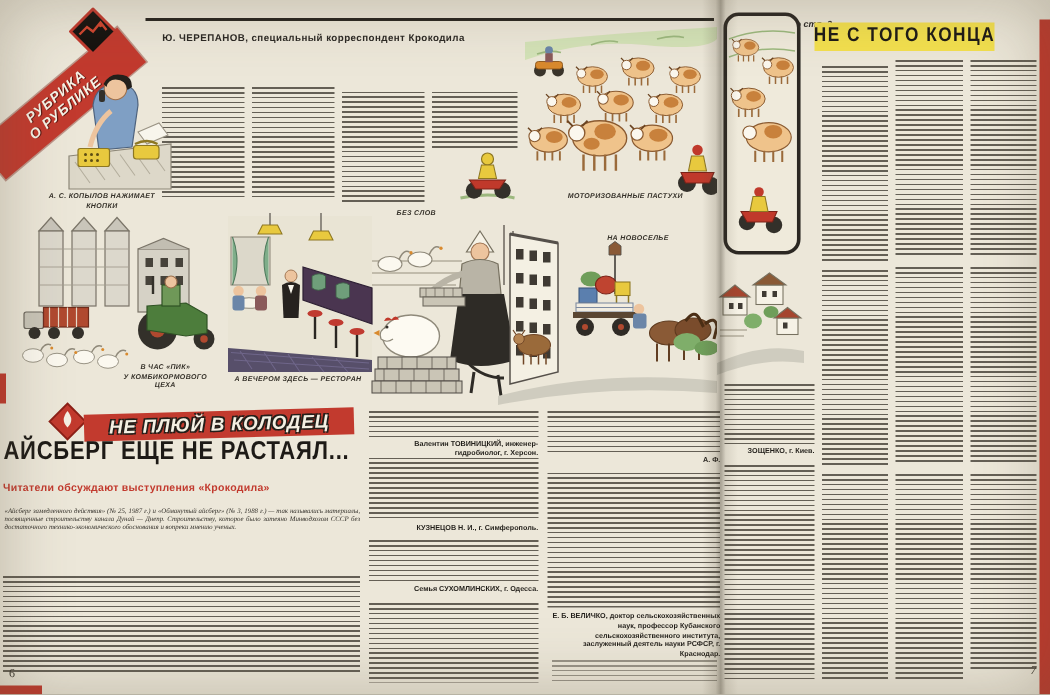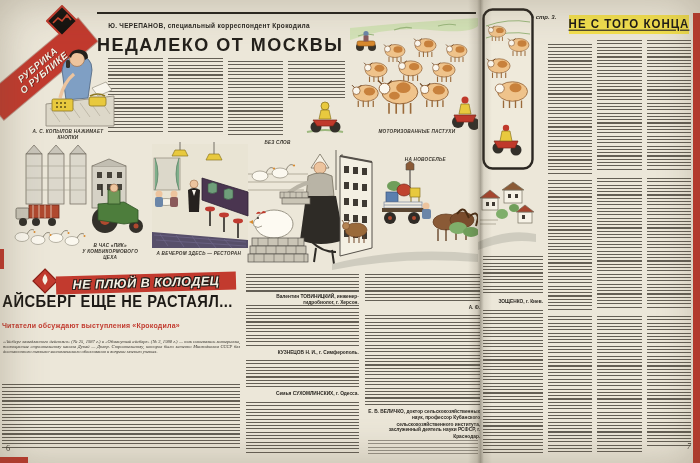--- a/index.html
+++ b/index.html
@@ -65,22 +65,22 @@
   .intro{
     position:absolute;left:3px;top:339px;width:312px;
     font:italic 400 6px/1.2 "Liberation Serif",serif;color:#33302a;text-align:justify;
     transform:scale(.76);transform-origin:0 0;
   }
   .contfrom{
     position:absolute;left:526px;top:14px;width:60px;
     font:italic 700 6px/1 "Liberation Sans",sans-serif;color:#2b2824;
   }
   .yellow-banner{
-    position:absolute;left:569px;top:15px;width:120px;height:19px;background:#f3e04e;
-    display:flex;align-items:center;justify-content:center;text-decoration:underline;
+    position:absolute;left:543px;top:15px;width:120px;height:19px;background:#f3e04e;
+    display:flex;align-items:center;justify-content:center;
   }
   .yellow-banner span{
     font:900 11.5px/1 "Liberation Sans",sans-serif;color:#1d1a16;letter-spacing:1px;white-space:nowrap;
     transform:scaleY(1.15);
   }
   .pageno{position:absolute;font:400 8px/1 "Liberation Serif",serif;color:#3a362e;}
   .fold{
     position:absolute;left:468px;top:0;width:24px;height:463px;pointer-events:none;
     background:linear-gradient(90deg, rgba(80,70,52,0) 0%, rgba(80,70,52,.18) 38%, rgba(55,48,34,.38) 52%, rgba(80,70,52,.12) 66%, rgba(80,70,52,0) 100%);
   }
@@ -101,21 +101,20 @@
     <span>РУБРИКА</span>
     <span>О РУБЛИКЕ</span>
   </div>
   <svg class="abs" style="left:46px;top:5px" width="32" height="32" viewBox="0 0 32 32">
     <path d="M16 1 L31 16 L16 31 L1 16 Z" fill="#15120f" stroke="#c23a2e" stroke-width="2"></path>
     <path d="M7 18 l5 -5 4 3 5 -6 4 5" fill="none" stroke="#d0452f" stroke-width="1.6"></path>
     <circle cx="21" cy="12" r="1.1" fill="#d0452f"></circle>
   </svg>
 
   <div class="byline">Ю. ЧЕРЕПАНОВ, специальный корреспондент Крокодила</div>
-  <div class="headline-main">НЕДАЛЕКО ОТ МОСКВЫ</div>
 
   <div class="gk" style="left:108px;top:58px;width:55px;height:74px;"></div>
   <div class="gk" style="left:168px;top:58px;width:55px;height:74px;"></div>
   <div class="gk" style="left:228px;top:61px;width:55px;height:74px;"></div>
   <div class="gk" style="left:288px;top:61px;width:57px;height:38px;"></div>
 
   <svg class="abs" style="left:44px;top:44px" width="72" height="84" viewBox="0 0 72 84">
     <path d="M2 60 L70 52 L70 82 L2 82 Z" fill="#ddd8c9" stroke="#8d8778" stroke-width=".8"></path>
     <path d="M6 64 l10 14 M16 62 l10 14 M26 60 l10 14 M36 59 l10 14 M46 58 l10 14 M56 56 l10 14" stroke="#b3ad9c" stroke-width=".7"></path>
     <path d="M48 44 l14 -6 6 8 -14 6 z" fill="#f8f5ec" stroke="#9a9384" stroke-width=".7"></path>

